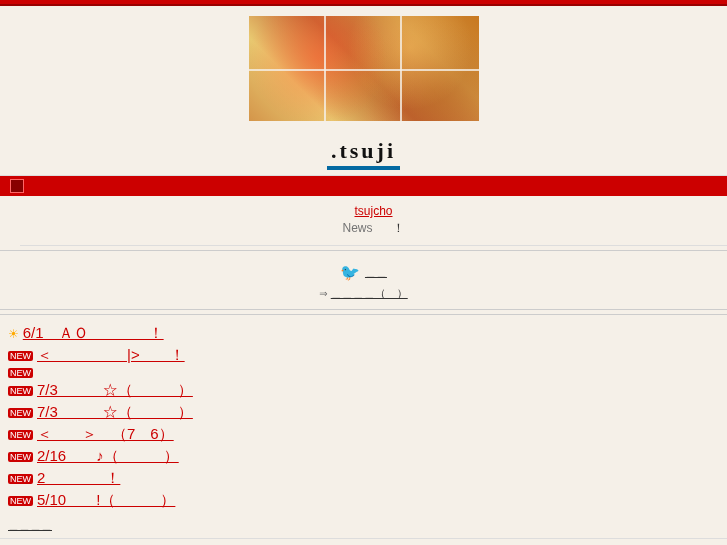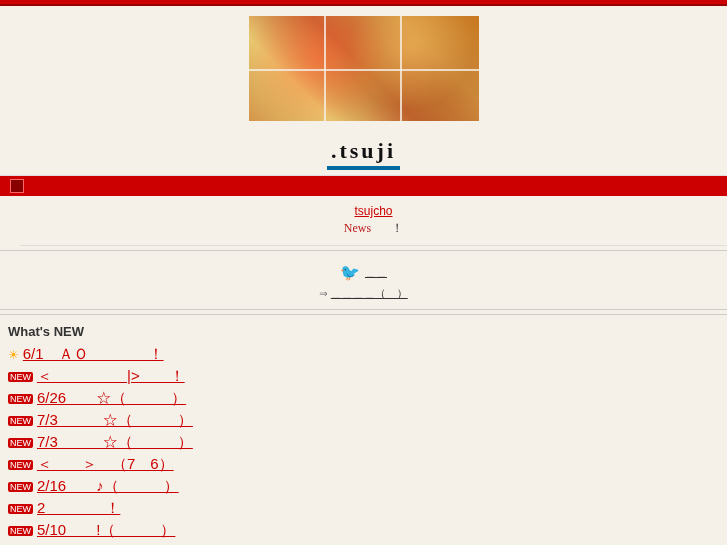--- a/index.html
+++ b/index.html
@@ -135,23 +135,22 @@
       font-size: 12px;
       margin-bottom: 2px;
     }
 
     .news-line {
       color: #333;
       font-size: 12px;
     }
 
     .news-label {
-      color: #b91c1c;
-      font-size: 12px;
-      font-family: Liberation Serif, serif;
+      color: #737373;
+      font-size: 12px;
     }
 
     
     .middle-section {
       background-color: #f5f0e8;
       padding: 8px 0;
       text-align: center;
       border-bottom: 1px solid #ccc;
     }
 
@@ -283,37 +282,35 @@
   </div>
   <div class="small-link-area">
     <span style="font-size:10px; color:#666;">⇒</span>
     <span class="underline-text" style="cursor:pointer; font-size:11px;">＿＿＿＿（　）</span>
   </div>
 </div>
 
 <hr class="separator-line">
 
 <div class="whats-new-section">
-  <div class="whats-new-title">What's NEW</div>
 
   <ul class="news-items">
 
     <li class="news-item">
       <span class="sun-icon">☀</span>
       <span class="news-item-link">6/1　ＡＯ　　　　！</span>
     </li>
 
     <li class="news-item">
       <span class="news-badge news-badge-new">NEW</span>
       <span class="news-item-link">＜　　　　　|&gt;　　！</span>
     </li>
 
     <li class="news-item">
       <span class="news-badge news-badge-new">NEW</span>
-      <span class="news-item-link">6/26　　☆（　　　）</span>
     </li>
 
     <li class="news-item">
       <span class="news-badge news-badge-new">NEW</span>
       <span class="news-item-link">7/3　　　☆（　　　）</span>
     </li>
 
     <li class="news-item">
       <span class="news-badge news-badge-new">NEW</span>
       <span class="news-item-link">7/3　　　☆（　　　）</span>

